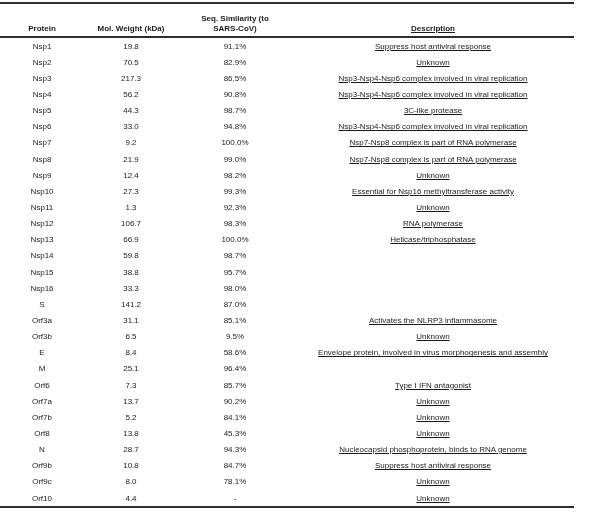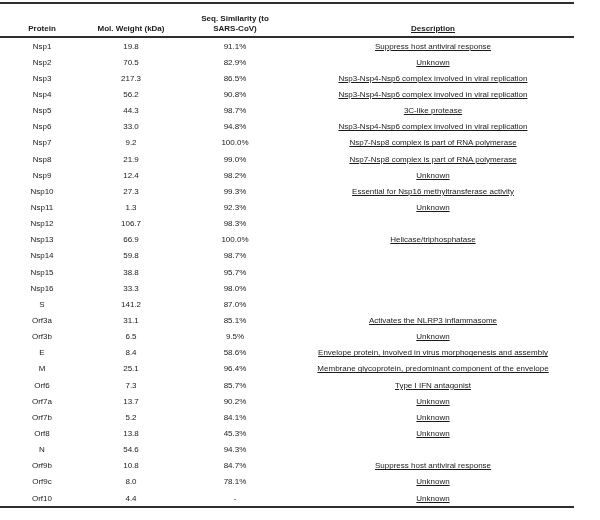--- a/index.html
+++ b/index.html
@@ -135,20 +135,21 @@
         <div class="tr">
           <div class="td c0">Nsp11</div>
           <div class="td c1">1.3</div>
           <div class="td c2">92.3%</div>
           <div class="td c3">Unknown</div>
         </div>
         <div class="tr">
           <div class="td c0">Nsp12</div>
           <div class="td c1">106.7</div>
           <div class="td c2">98.3%</div>
+          <div class="td c3">RNA polymerase</div>
         </div>
         <div class="tr">
           <div class="td c0">Nsp13</div>
           <div class="td c1">66.9</div>
           <div class="td c2">100.0%</div>
           <div class="td c3">Helicase/triphosphatase</div>
         </div>
         <div class="tr">
           <div class="td c0">Nsp14</div>
           <div class="td c1">59.8</div>
@@ -184,21 +185,20 @@
         <div class="tr">
           <div class="td c0">E</div>
           <div class="td c1">8.4</div>
           <div class="td c2">58.6%</div>
           <div class="td c3">Envelope protein, involved in virus morphogenesis and assembly</div>
         </div>
         <div class="tr">
           <div class="td c0">M</div>
           <div class="td c1">25.1</div>
           <div class="td c2">96.4%</div>
-          <div class="td c3">Membrane glycoprotein, predominant component of the envelope</div>
         </div>
         <div class="tr">
           <div class="td c0">Orf6</div>
           <div class="td c1">7.3</div>
           <div class="td c2">85.7%</div>
           <div class="td c3">Type I IFN antagonist</div>
         </div>
         <div class="tr">
           <div class="td c0">Orf7a</div>
           <div class="td c1">13.7</div>
@@ -212,22 +212,23 @@
           <div class="td c3">Unknown</div>
         </div>
         <div class="tr">
           <div class="td c0">Orf8</div>
           <div class="td c1">13.8</div>
           <div class="td c2">45.3%</div>
           <div class="td c3">Unknown</div>
         </div>
         <div class="tr">
           <div class="td c0">N</div>
-          <div class="td c1">54.6</div>
+          <div class="td c1">28.7</div>
           <div class="td c2">94.3%</div>
+          <div class="td c3">Nucleocapsid phosphoprotein, binds to RNA genome</div>
         </div>
         <div class="tr">
           <div class="td c0">Orf9b</div>
           <div class="td c1">10.8</div>
           <div class="td c2">84.7%</div>
           <div class="td c3">Suppress host antiviral response</div>
         </div>
         <div class="tr">
           <div class="td c0">Orf9c</div>
           <div class="td c1">8.0</div>

